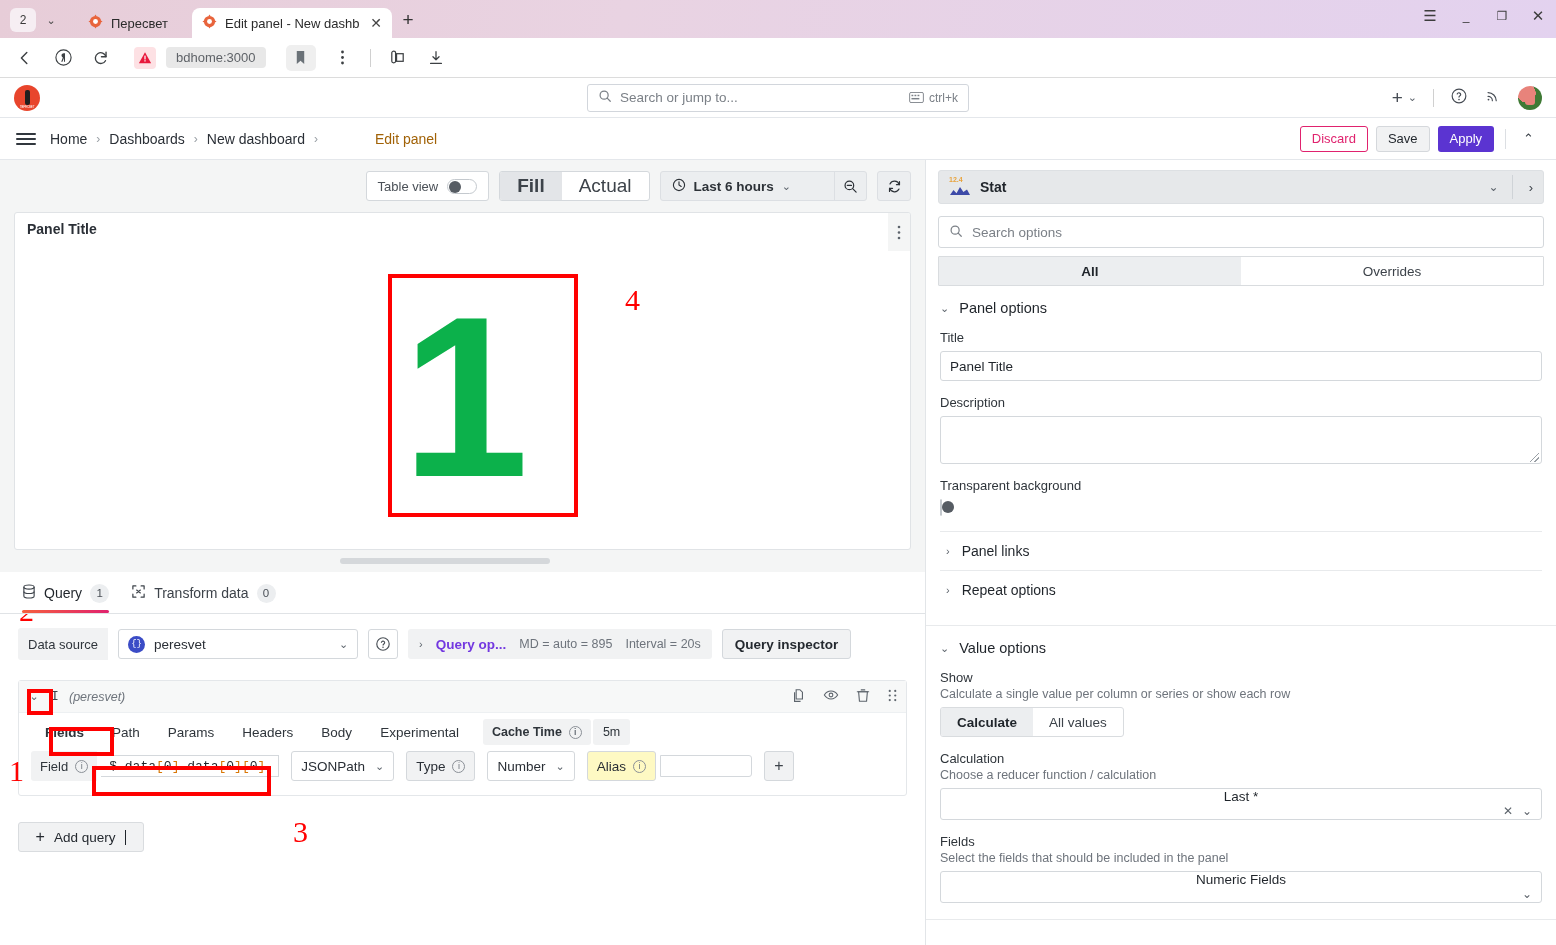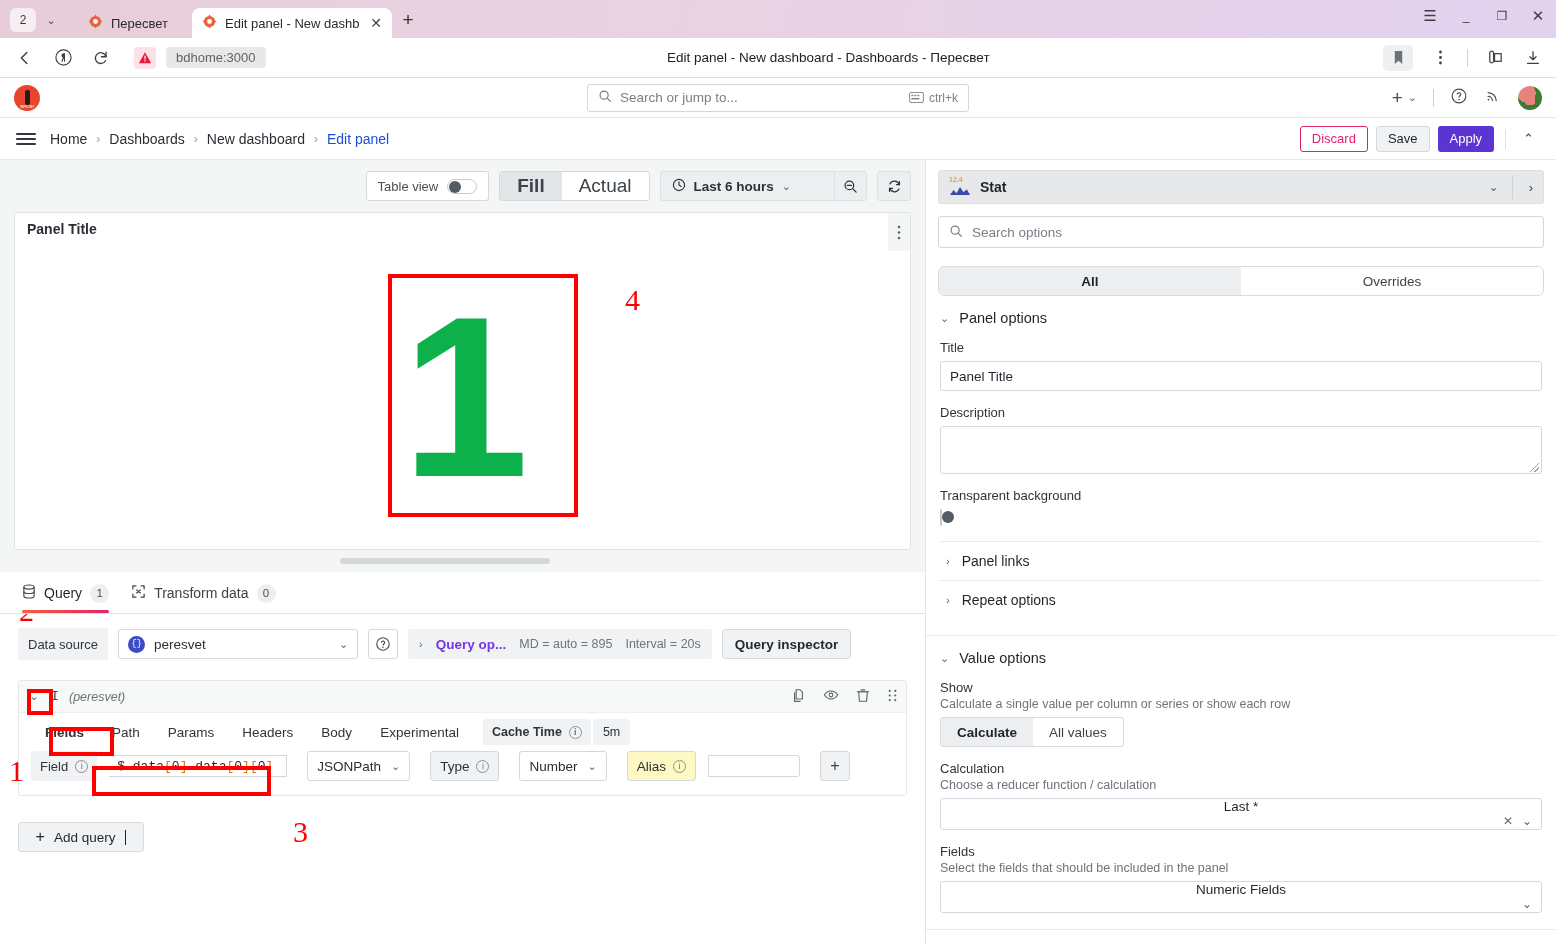--- a/index.html
+++ b/index.html
@@ -115,21 +115,21 @@
   
   .g-breadcrumb{
     height:42px;background:#fff;border-bottom:1px solid #e4e7eb;
     display:flex;align-items:center;padding:0 16px;gap:14px;
   }
   .hamburger{ display:flex;flex-direction:column;gap:3px;width:20px; }
   .hamburger i{ display:block;height:2px;background:#31373e;border-radius:2px;}
   .crumbs{ display:flex;align-items:center;gap:9px;font-size:14px;}
   .crumbs a{ color:#2a2f36;text-decoration:none;}
   .crumbs .sep{ color:#9aa0a6;font-size:12px;}
-  .crumbs .cur{ color:#1d4ed8;}
+  .crumbs .cur{ color:#a16207;margin-left:48px;}
   .bc-right{ margin-left:auto;display:flex;align-items:center;gap:8px;}
   .btn{
     height:26px;border-radius:3px;padding:0 11px;font-size:13px;
     display:flex;align-items:center;justify-content:center;cursor:pointer;
     border:1px solid transparent; white-space:nowrap;
   }
   .btn-discard{ color:#e0226e;border:1px solid #e0226e;background:#fff;}
   .btn-save{ background:#f1f2f3;border:1px solid #d5d8dc;color:#24292f;}
   .btn-apply{ background:#5b34d1;color:#fff;}
   .chev-up{ color:#3d434a;padding:0 6px;font-size:13px;}
@@ -284,21 +284,21 @@
   .qc-tab.sel{ font-weight:bold; }
   .qc-cache{
     margin-left:10px;display:flex;align-items:center;gap:7px;
     background:#f1f2f3;height:26px;padding:0 9px;border-radius:3px;font-size:12.5px;color:#2f353b;font-weight:bold;
   }
   .qc-cache-val{
     background:#f1f2f3;height:26px;display:flex;align-items:center;padding:0 10px;
     border-radius:3px;font-size:12.5px;color:#2f353b;margin-left:2px;
   }
 
-  .field-row{ display:flex;align-items:center;gap:12px;padding:6px 8px 14px 12px;}
+  .field-row{ display:flex;align-items:center;gap:4px;padding:6px 8px 14px 12px;}
   .fr-label{
     background:#f1f2f3;height:30px;display:flex;align-items:center;gap:7px;padding:0 9px;
     font-size:13px;color:#2f353b;border-radius:3px 0 0 3px;
   }
   .fr-input{
     width:178px;height:22px;border:1px solid #d4d8dc;border-left:none;background:#fff;
     display:flex;align-items:center;padding:0 8px;
     font-family:"Liberation Mono", monospace;font-size:13px;color:#1f242a;
   }
   .fr-select{
@@ -331,21 +331,21 @@
   .viz-name{ font-size:14px;font-weight:bold;color:#1f242a;}
   .viz-picker .cv{ margin-left:auto;color:#5d646c;font-size:12px;}
   .viz-picker .sep{ width:1px;height:24px;background:#cfd3d7;margin:0 4px;}
   .viz-picker .arrow{ color:#3d434a;font-size:13px;padding-left:3px;}
 
   .opt-search{
     margin:12px 12px 0 12px;height:32px;border:1px solid #d4d8dc;border-radius:3px;
     display:flex;align-items:center;gap:9px;padding:0 10px;color:#7b8087;font-size:13.5px;
   }
   .opt-segmented{
-    margin:18px 12px 0 12px;height:30px;display:flex;border:1px solid #d9dcdf;border-radius:6px;overflow:hidden;
+    margin:8px 12px 0 12px;height:30px;display:flex;border:1px solid #d9dcdf;border-radius:1px;overflow:hidden;
   }
   .opt-segmented div{
     flex:1;display:flex;align-items:center;justify-content:center;font-size:13.5px;color:#3d434a;
   }
   .opt-segmented div.sel{ background:#eceef0;font-weight:bold;color:#1f242a;}
   .opt-body{ flex:1;overflow:hidden;padding:0 0 0 0;}
   .sec{ border-bottom:1px solid #e8eaec; padding:14px 14px 16px 14px;}
   .sec-head{ display:flex;align-items:center;gap:10px;font-size:14.5px;color:#1f242a;}
   .sec-caret{ color:#5d646c;font-size:11px;}
   .lbl{ font-size:13px;color:#2f353b;margin-top:14px;}
@@ -443,21 +443,20 @@
   <div class="omnibox">
     <div class="warn-badge">
       <svg width="14" height="14" viewBox="0 0 16 16">
           <path d="M8 1.5L15 14H1z" fill="#e8193c"></path>
           <rect x="7.3" y="5.3" width="1.4" height="4.4" fill="#fff"></rect>
           <rect x="7.3" y="10.5" width="1.4" height="1.5" fill="#fff"></rect>
         </svg>
     </div>
     <div class="omnibox-url">bdhome:3000</div>
   </div>
-  <div class="page-title-center">Edit panel - New dashboard - Dashboards - Пересвет</div>
   <div class="toolbar-right">
     <div class="tb-icon bm">
       <svg width="13" height="15" viewBox="0 0 14 16">
           <path d="M3 1h8v14l-4-3.4L3 15z" fill="#6b7278"></path>
         </svg>
     </div>
     <div class="tb-icon">
       <svg width="5" height="17" viewBox="0 0 5 17">
           <circle cx="2.5" cy="3" r="1.4" fill="#3c4043"></circle>
           <circle cx="2.5" cy="8.5" r="1.4" fill="#3c4043"></circle>

